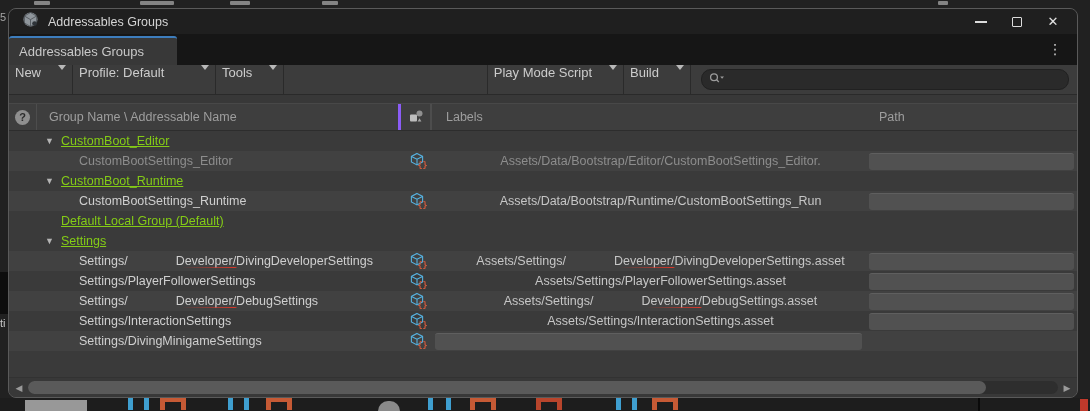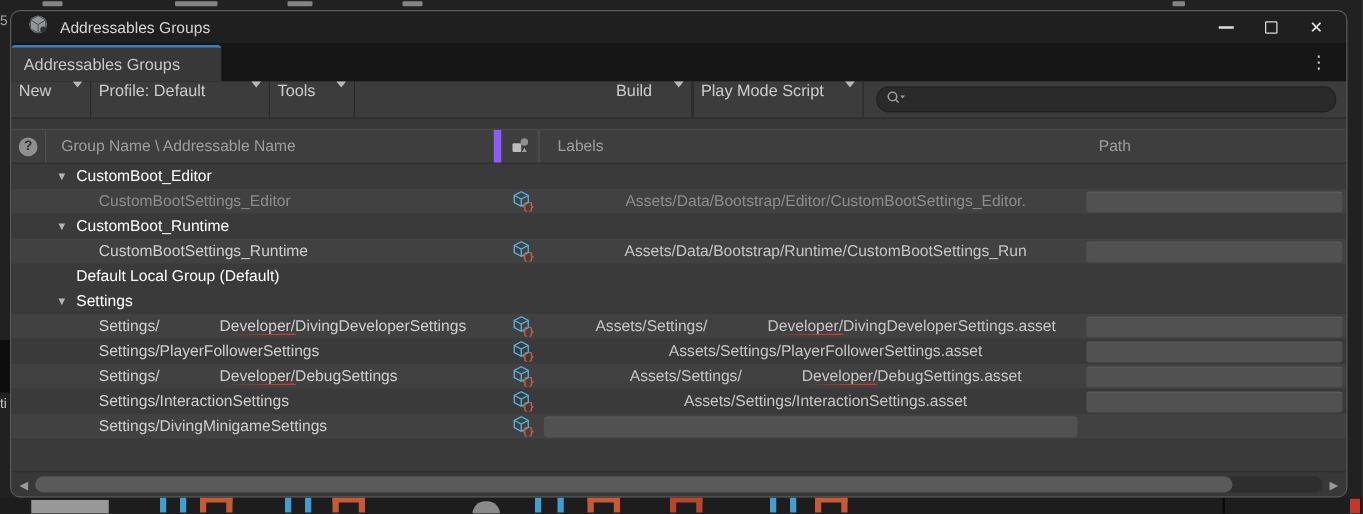--- a/index.html
+++ b/index.html
@@ -56,33 +56,33 @@
 
   .gap-strip { height:8px; flex:none; background:#383838; }
 
   .grid5 { display:grid; grid-template-columns:28px 364px 30px 434px 1fr; align-items:center; }
   .thead { height:28px; flex:none; background:#3e3e3e; border-top:1px solid #484848; border-bottom:1px solid #2d2d2d;
            color:#9e9e9e; font-size:12.5px; }
   .th { height:100%; display:flex; align-items:center; overflow:hidden; }
   .th-help { justify-content:center; border-right:1px solid #4d4d4d; }
   .help-circle { width:15px; height:15px; border-radius:50%; background:#8f8f8f; color:#2b2b2b;
                  font-size:11px; font-weight:bold; display:flex; align-items:center; justify-content:center; }
-  .th-name { padding-left:12px; border-right:6px solid #8b5cf6; }
+  .th-name { padding-left:12px; border-right:3px solid #8b5cf6; }
   .th-icon { justify-content:center; border-right:1px solid #4d4d4d; }
   .th-path { padding-left:14px; }
   .th-labels { border-left:1px solid #4d4d4d; padding-left:14px; }
 
   #rows { flex:1; background:#3a3a3a; overflow:hidden; }
   .trow { height:20px; font-size:12.5px; }
   .trow.dark { background:#3a3a3a; }
   .trow.light { background:#414141; }
   .c-name { display:flex; align-items:center; padding-left:8px; overflow:hidden; white-space:nowrap; }
   .fold { width:16px; flex:none; color:#b4b4b4; font-size:9px; }
   .sp16 { width:16px; flex:none; } .sp34 { width:34px; flex:none; }
-  .gname { color:#ffffff; }
+  .gname { color:#84cc16;text-decoration:underline; }
   .aname { color:#cfcfcf; }
   .c-icon { display:flex; align-items:center; padding-left:8px; height:100%; }
   .c-path { padding-left:25px; overflow:hidden; white-space:nowrap; color:#c6c6c6;text-align:center; }
   .dim { color:#8d8d8d !important; }
   .c-labels { padding:0 3px 0 4px; height:100%; display:flex; align-items:center; }
   .labels-input { height:17px; width:100%; background:#515151; border-radius:3px; border-top:1px solid #5f5f5f; }
 
   .marked { position:relative;padding-left:48px; }
   .marked::after { content:""; position:absolute; left:-2px; right:-4px; bottom:-4px; height:4px;
                    background:var(--annotation); border-radius:2px; transform:rotate(-1.2deg); }
@@ -162,26 +162,26 @@
     </div>
     <div class="tbtn profile">
       <span>Profile: Default</span>
         <span class="caret"></span>
     </div>
     <div class="tbtn">
       <span>Tools</span>
         <span class="caret"></span>
     </div>
     <div class="tb-spacer"></div>
+    <div class="tbtn left-edge">
+      <span>Play Mode Script</span>
+        <span class="caret"></span>
+    </div>
     <div class="tbtn">
       <span>Build</span>
-        <span class="caret"></span>
-    </div>
-    <div class="tbtn left-edge">
-      <span>Play Mode Script</span>
         <span class="caret"></span>
     </div>
     <div class="searchbox">
       <span>
         <svg width="22" height="14" viewBox="0 0 22 14">
           <circle cx="7" cy="6.2" r="3.4" fill="none" stroke="#9b9b9b" stroke-width="1.3"></circle>
           <line x1="9.6" y1="8.8" x2="11.8" y2="11" stroke="#9b9b9b" stroke-width="1.3"></line>
           <path d="M13.2 5.4 L17 5.4 L15.1 7.8 Z" fill="#9b9b9b"></path>
         </svg>
       </span>

